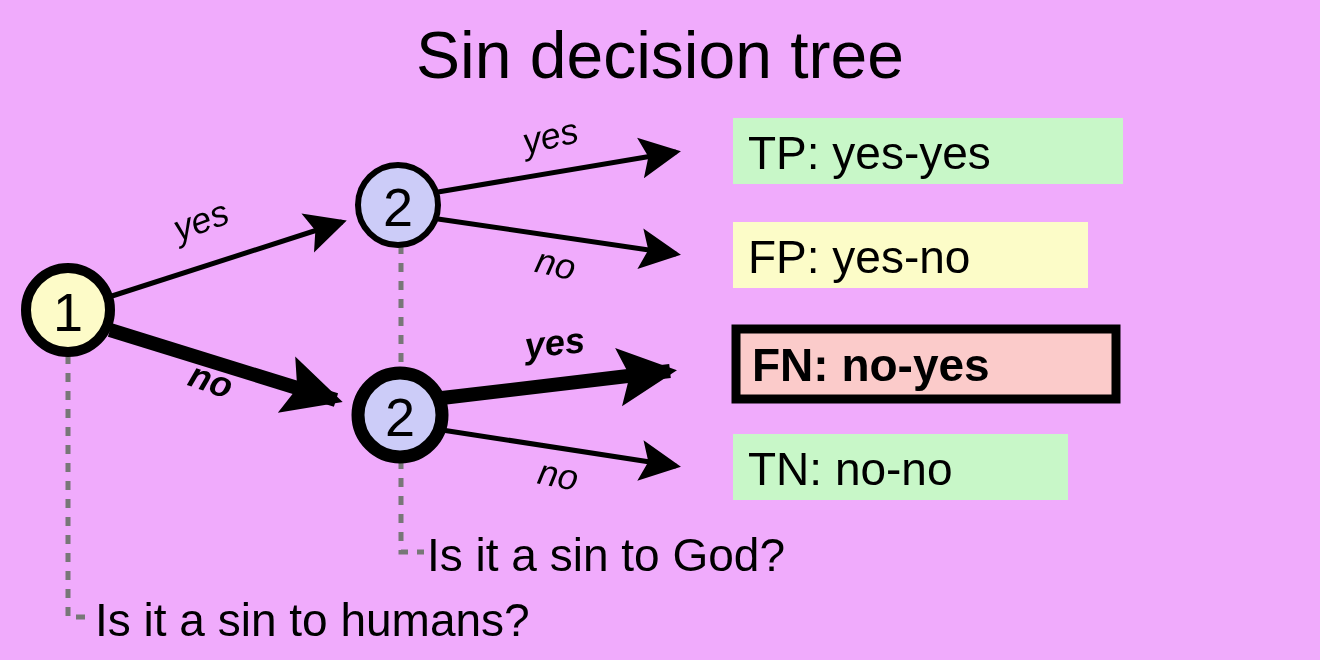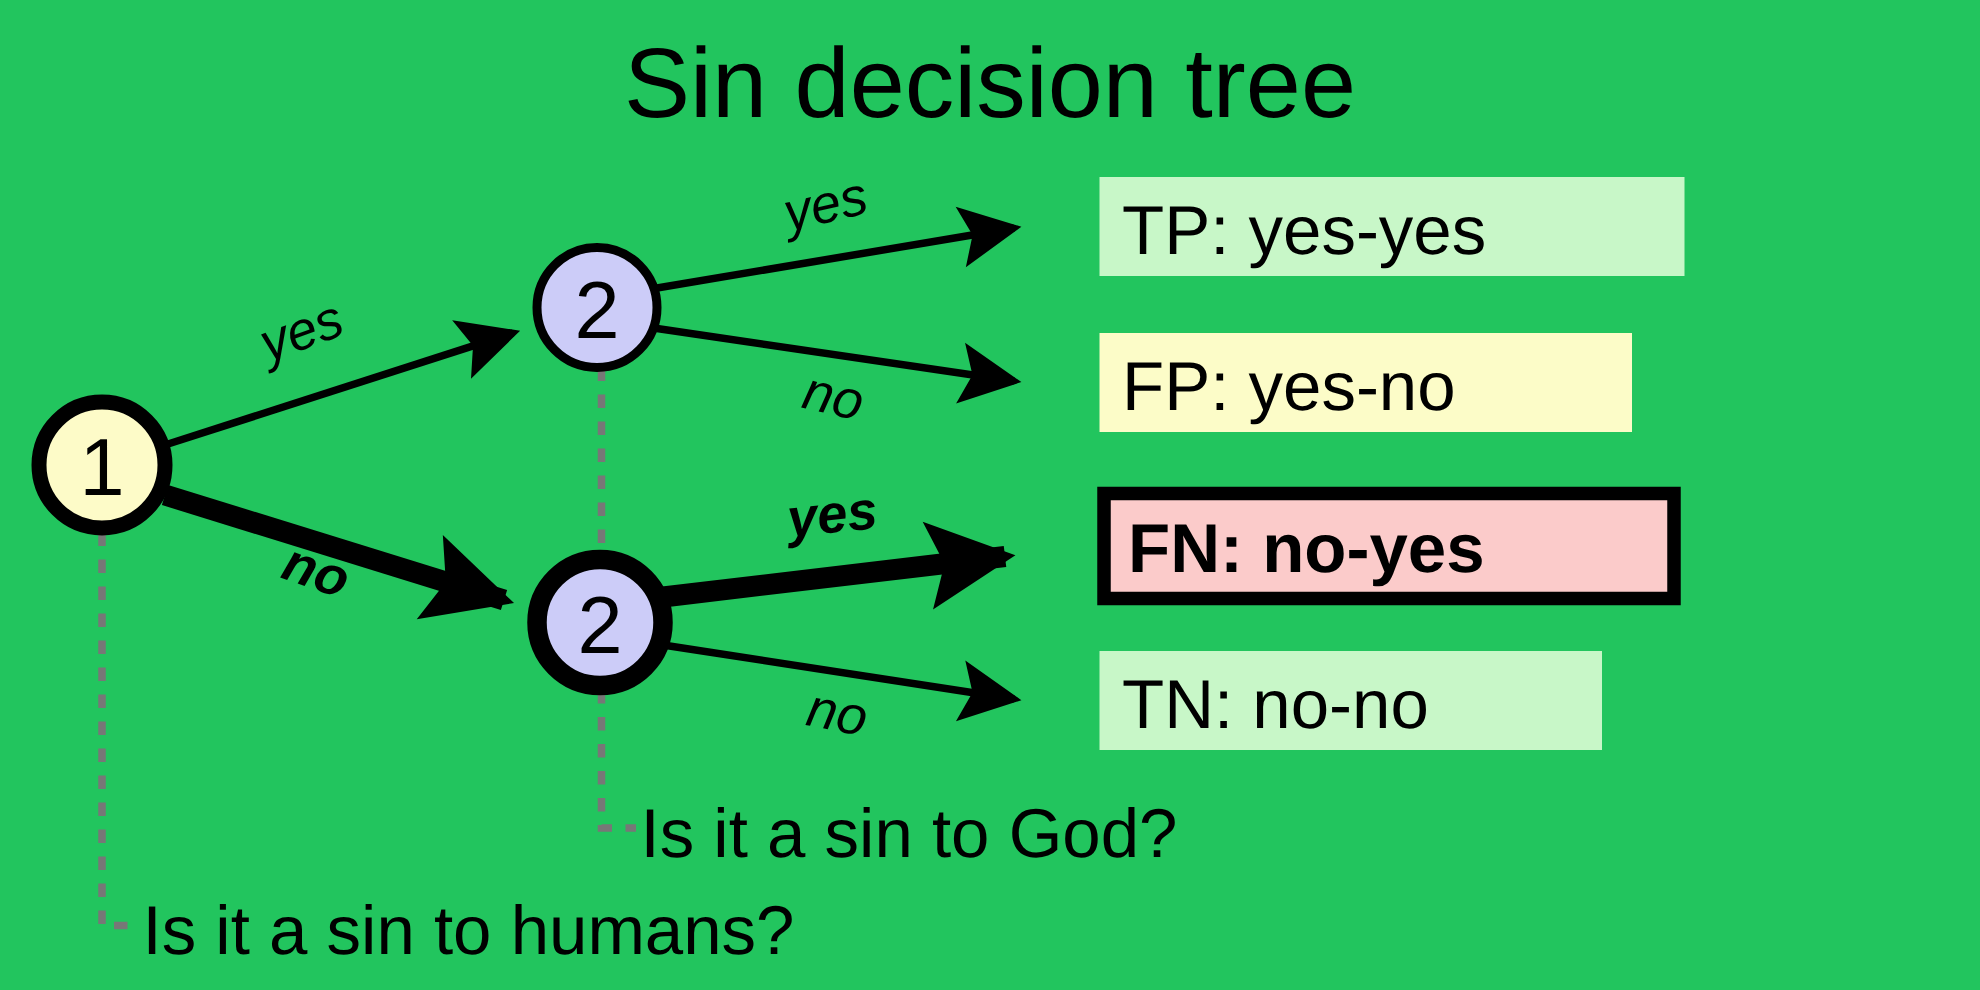--- a/index.html
+++ b/index.html
@@ -4,21 +4,21 @@
 <style>
   html, body {
     margin: 0;
     padding: 0;
     background: #ffffff;
   }
   #canvas {
     position: relative;
     width: 1320px;
     height: 660px;
-    background: #22c55e;
+    background: #f0abfc;
     overflow: hidden;
     font-family: "Liberation Sans", sans-serif;
   }
   #tree-svg {
     position: absolute;
     left: 0;
     top: 0;
     width: 1320px;
     height: 660px;
   }

